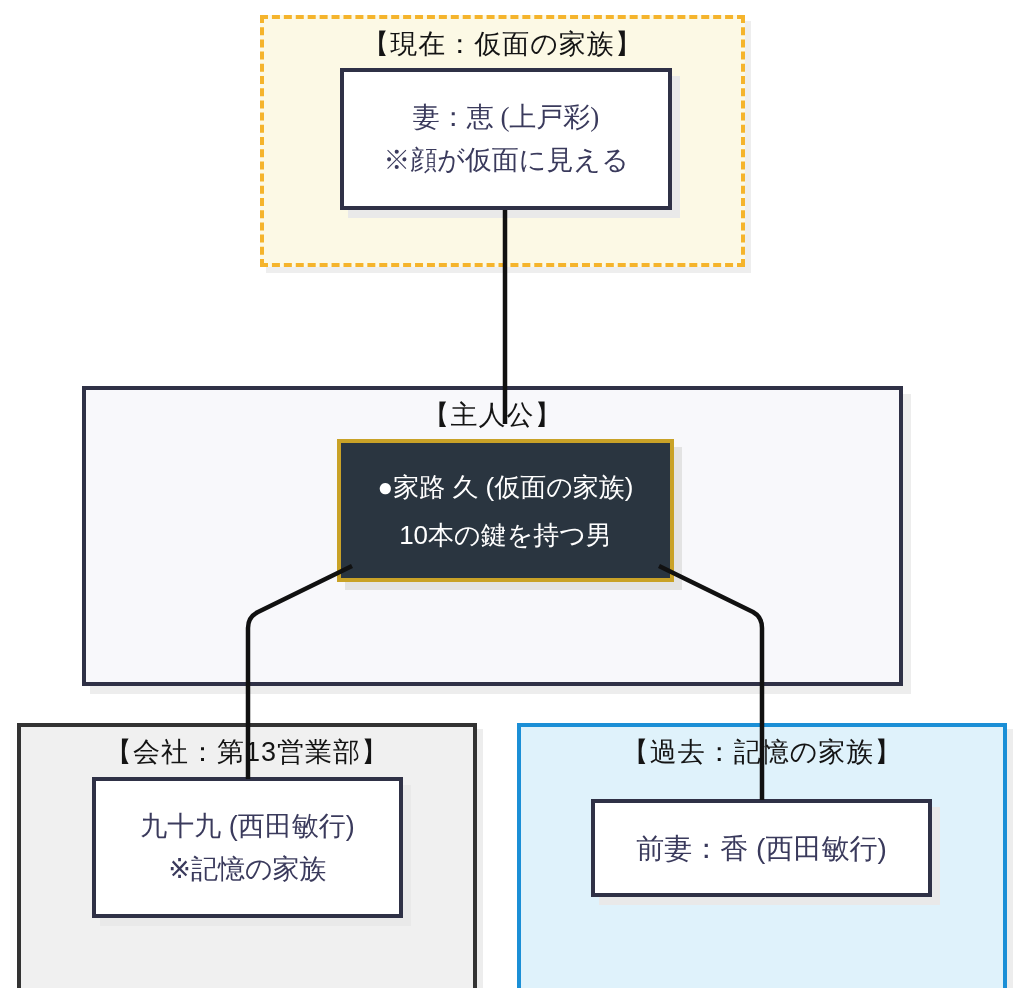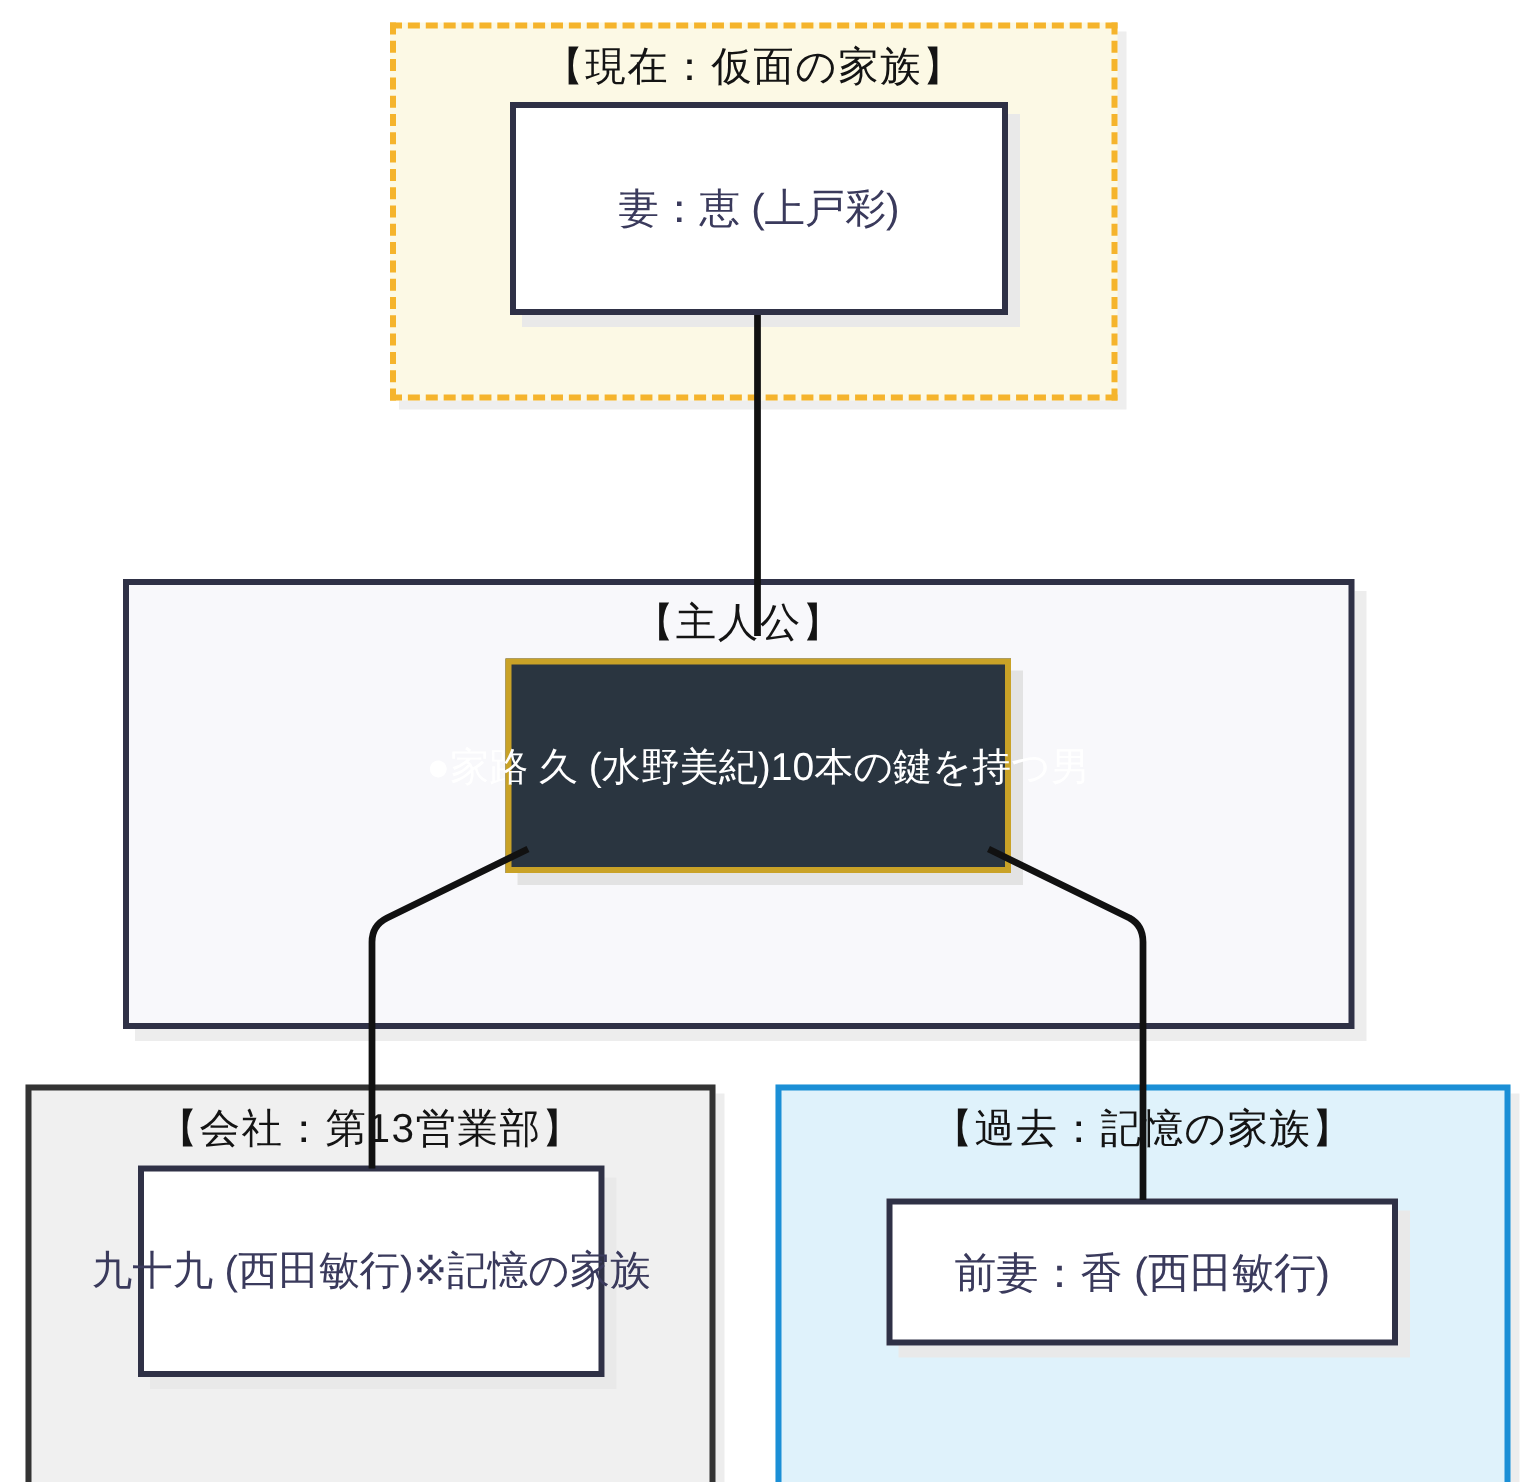--- a/index.html
+++ b/index.html
@@ -6,33 +6,33 @@
   body{font-family:"Liberation Sans","DejaVu Sans",sans-serif;}
   .stage{position:relative;width:1024px;height:988px;background:#ffffff;overflow:hidden;}
 
   
   .group{position:absolute;box-sizing:border-box;}
   .group-label{position:absolute;top:7px;left:0;width:100%;text-align:center;
     font-size:27px;color:#141414;letter-spacing:1px;white-space:nowrap;}
 
   .group-present{left:260px;top:15px;width:485px;height:252px;
     background:var(--present-bg);border:4px dashed var(--present-border);
-    box-shadow:6px 6px 0 #eeeeee;}
+    box-shadow:6px 6px 0 #eeeeee;font-family:Liberation Serif, serif;}
   .group-protagonist{left:82px;top:386px;width:821px;height:300px;
     background:var(--protagonist-bg);border:4px solid var(--navy);
     box-shadow:8px 8px 0 #ededed;}
   .group-company{left:17px;top:723px;width:460px;height:316px;
     background:var(--company-bg);border:4px solid var(--company-border);
     box-shadow:6px 6px 0 #ededed;}
   .group-past{left:517px;top:723px;width:490px;height:304px;
     background:var(--past-bg);border:4px solid var(--past-border);
     box-shadow:6px 6px 0 #ededed;}
 
   
-  .node{position:absolute;box-sizing:border-box;display:flex;flex-direction:row;
+  .node{position:absolute;box-sizing:border-box;display:flex;flex-direction:column;
     justify-content:center;align-items:center;
     background:#ffffff;border:4px solid var(--navy);box-shadow:8px 8px 0 #e9e9e9;}
   .node .line{font-size:27px;line-height:43px;color:var(--node-text);white-space:nowrap;}
 
   .node-wife{left:76px;top:49px;width:332px;height:142px;}
   .node-hero{left:251px;top:49px;width:337px;height:143px;
     background:var(--dark-node-bg);border:4px solid var(--dark-node-border);
     box-shadow:8px 8px 0 #e3e3e3;}
   .node-hero .line{color:#ffffff;font-size:26px;line-height:48px;}
   .node-tsukumo{left:71px;top:50px;width:311px;height:141px;}
@@ -45,27 +45,28 @@
 </style>
 </head>
 <body>
 
 <div class="stage">
 
   <div class="group group-present">
     <div class="group-label">【現在：仮面の家族】</div>
     <div class="node node-wife">
       <div class="line">妻：恵 (上戸彩)</div>
+      <div class="line">※顔が仮面に見える</div>
     </div>
   </div>
 
   <div class="group group-protagonist">
     <div class="group-label">【主人公】</div>
     <div class="node node-hero">
-      <div class="line">●家路 久 (水野美紀)</div>
+      <div class="line">●家路 久 (仮面の家族)</div>
       <div class="line">10本の鍵を持つ男</div>
     </div>
   </div>
 
   <div class="group group-company">
     <div class="group-label">【会社：第13営業部】</div>
     <div class="node node-tsukumo">
       <div class="line">九十九 (西田敏行)</div>
       <div class="line">※記憶の家族</div>
     </div>

